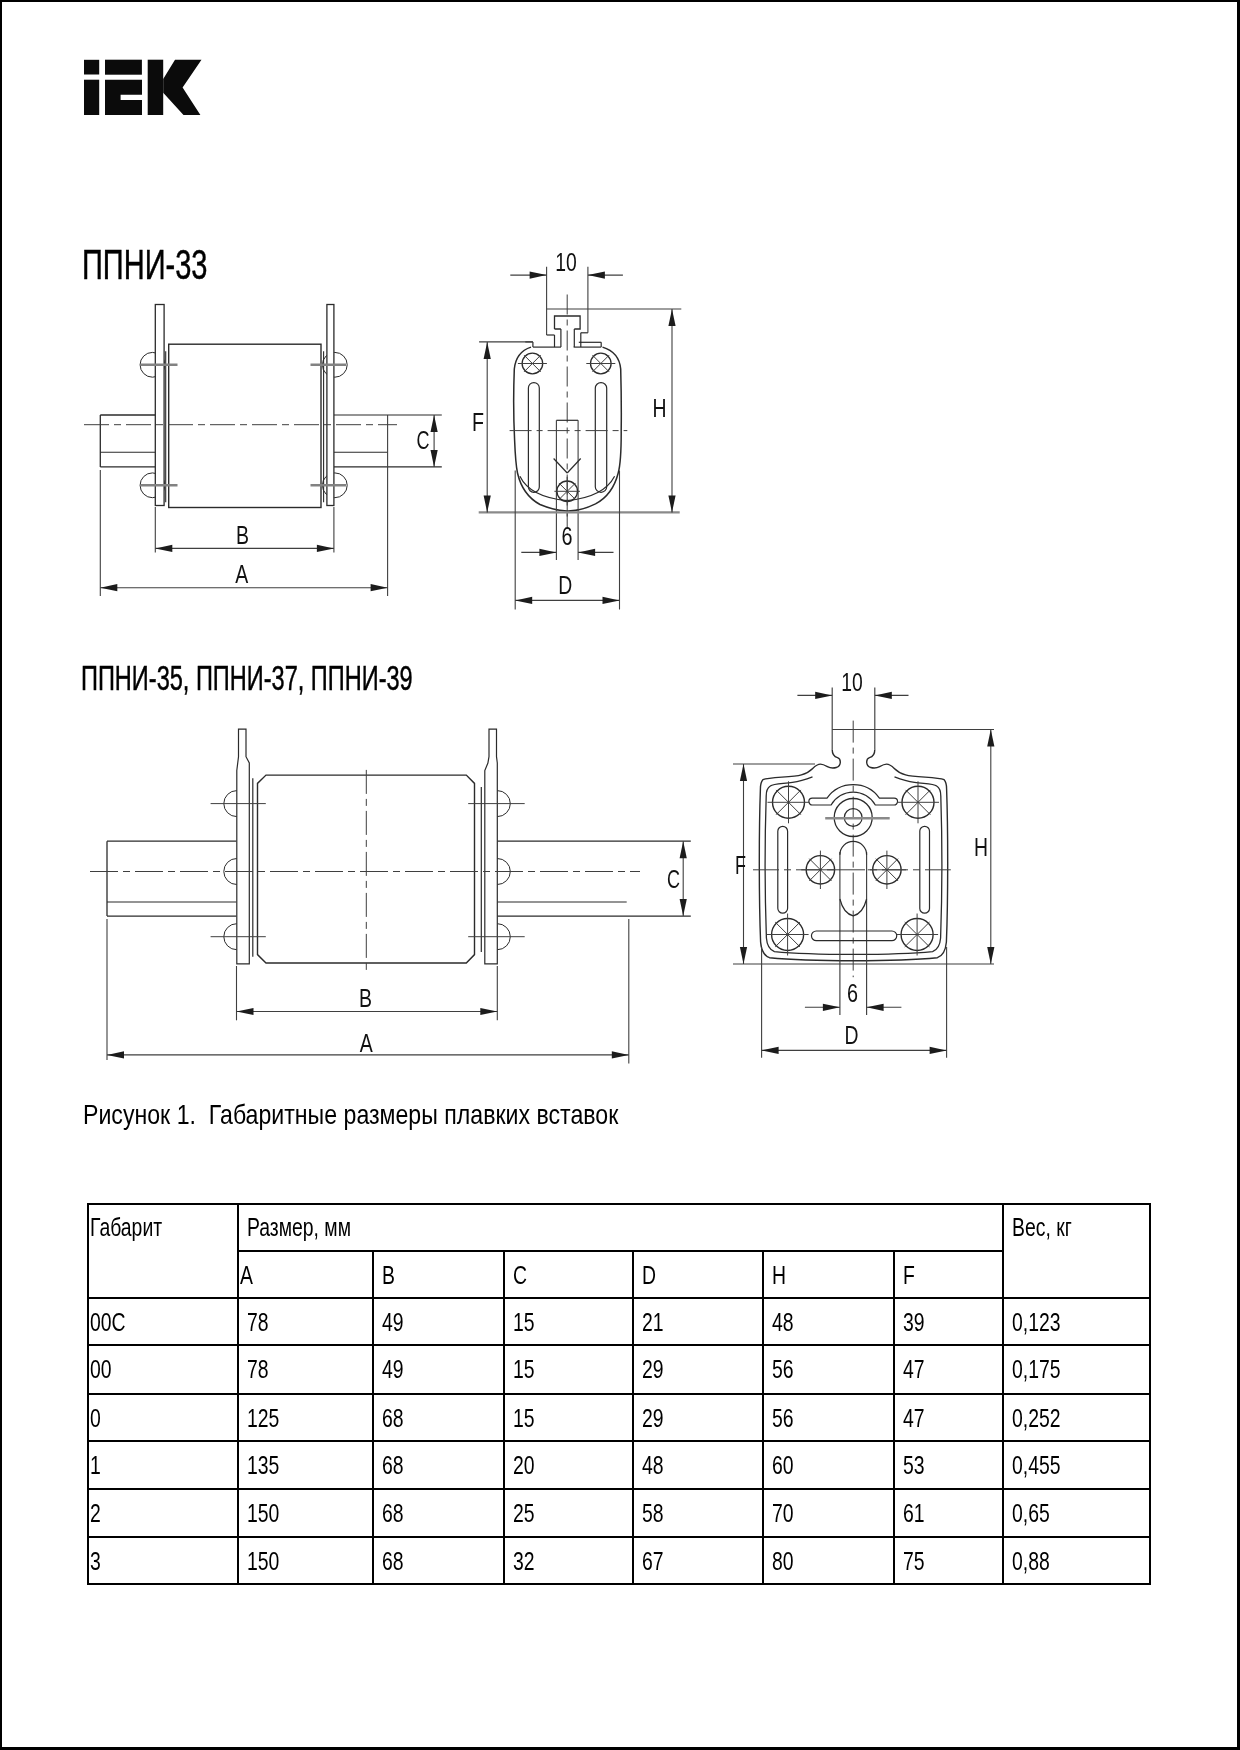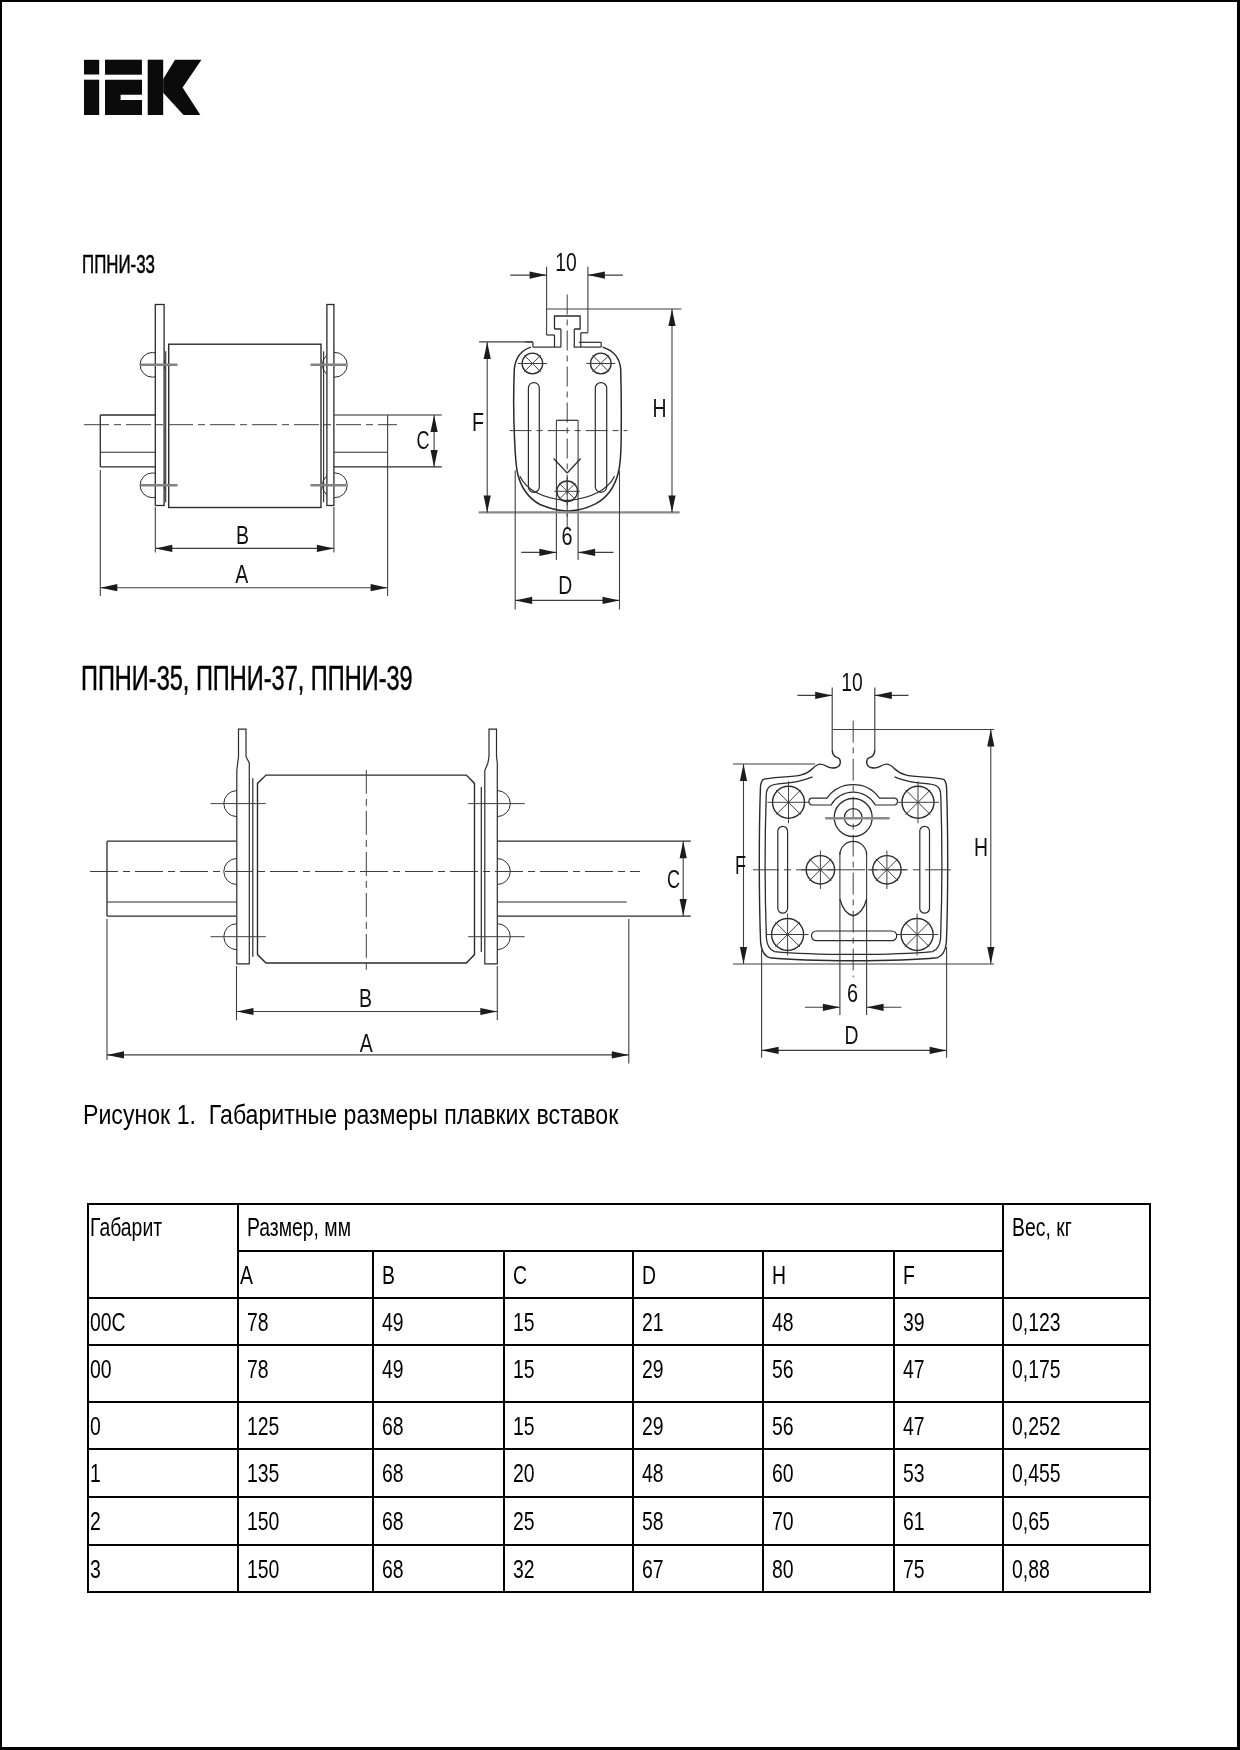--- a/index.html
+++ b/index.html
@@ -16,21 +16,21 @@
 <svg style="position:absolute;left:0;top:0" width="220" height="130" viewBox="0 0 220 130">
 <g fill="#0b0b0b">
 <rect x="84" y="59.8" width="15.2" height="14.7"></rect>
 <rect x="84" y="79.7" width="15.2" height="35.3"></rect>
 <rect x="105" y="59.7" width="36.9" height="15.0"></rect>
 <path d="M105,79.7 H142 V94.8 H120.6 V99.9 H142 V115 H105 Z"></path>
 <rect x="147.7" y="59.7" width="15.5" height="55.3"></rect>
 <path d="M163.2,79.1 L175,59.7 H201.5 L182.6,87.6 L200.4,115 H183.5 L163.2,92.7 Z"></path>
 </g>
   </svg>
-<div class="t" style="left:82px;top:247.1px;font-size:25px;line-height:35px"><span id="t1" style="transform:scaleX(0.675);-webkit-text-stroke:0.5px #000">ППНИ-33</span></div>
+<div class="t" style="left:82px;top:247.1px;font-size:43px;line-height:35px"><span id="t1" style="transform:scaleX(0.675);-webkit-text-stroke:0.5px #000">ППНИ-33</span></div>
 <div class="t" style="left:81.2px;top:659.9px;font-size:35px;line-height:35px"><span id="t2" style="transform:scaleX(0.673);-webkit-text-stroke:0.5px #000">ППНИ-35, ППНИ-37, ППНИ-39</span></div>
 <div class="t" style="left:82.8px;top:1100.6px;font-size:28px;line-height:28px"><span id="t3" style="transform:scaleX(0.826)">Рисунок 1.&nbsp;&nbsp;Габаритные размеры плавких вставок</span></div>
 <svg style="position:absolute;left:80px;top:240px" width="620" height="380" viewBox="80 240 620 380">
     <circle cx="152.5" cy="364.8" r="12.4" fill="none" stroke="#2b2b2b" stroke-width="1.0"></circle>
     <circle cx="334.8" cy="364.8" r="12.4" fill="none" stroke="#2b2b2b" stroke-width="1.0"></circle>
     <circle cx="152.5" cy="485.3" r="12.4" fill="none" stroke="#2b2b2b" stroke-width="1.0"></circle>
     <circle cx="334.8" cy="485.3" r="12.4" fill="none" stroke="#2b2b2b" stroke-width="1.0"></circle>
     <line x1="100.3" y1="415" x2="155.3" y2="415" stroke="#2b2b2b" stroke-width="1.3"></line>
     <line x1="100.3" y1="452.3" x2="155.3" y2="452.3" stroke="#2b2b2b" stroke-width="1.1"></line>
     <line x1="100.3" y1="466.9" x2="155.3" y2="466.9" stroke="#2b2b2b" stroke-width="1.3"></line>
@@ -303,21 +303,21 @@
       <tr style="height:47px">
         <td><span style="margin-top:9px">00C</span></td>
         <td><span style="margin-top:9px">78</span></td>
         <td><span style="margin-top:9px">49</span></td>
         <td><span style="margin-top:9px">15</span></td>
         <td><span style="margin-top:9px">21</span></td>
         <td><span style="margin-top:9px">48</span></td>
         <td><span style="margin-top:9px">39</span></td>
         <td><span style="margin-top:9px">0,123</span></td>
       </tr>
-      <tr style="height:57px">
+      <tr style="height:49px">
         <td><span style="margin-top:9px">00</span></td>
         <td><span style="margin-top:9px">78</span></td>
         <td><span style="margin-top:9px">49</span></td>
         <td><span style="margin-top:9px">15</span></td>
         <td><span style="margin-top:9px">29</span></td>
         <td><span style="margin-top:9px">56</span></td>
         <td><span style="margin-top:9px">47</span></td>
         <td><span style="margin-top:9px">0,175</span></td>
       </tr>
       <tr style="height:46.9px">

